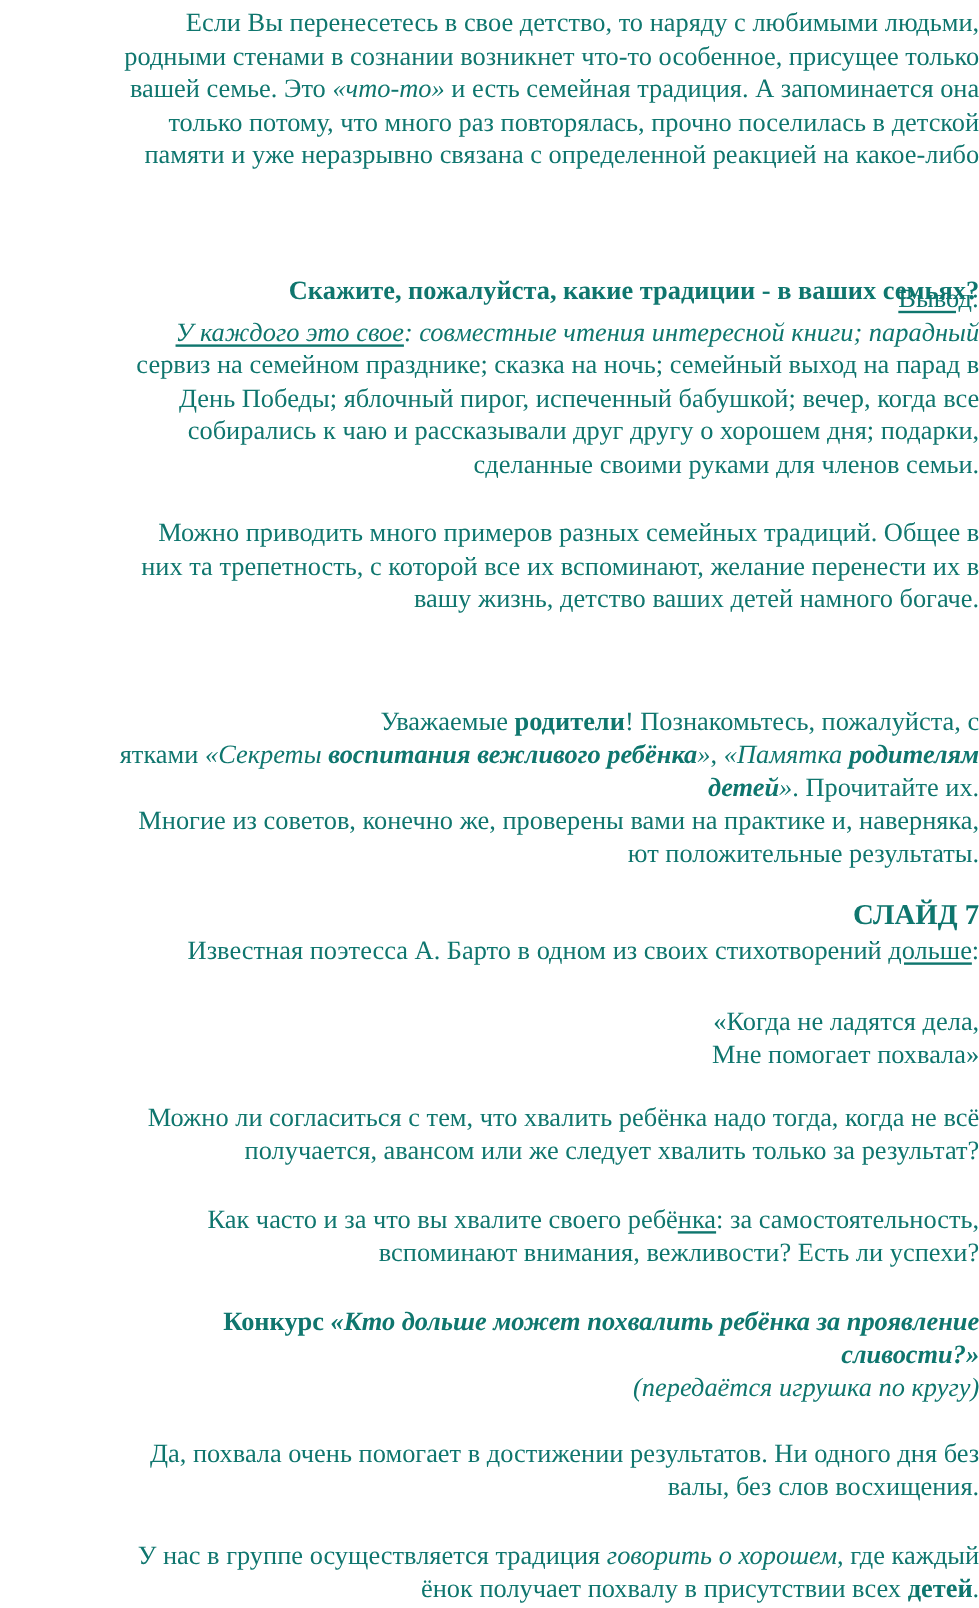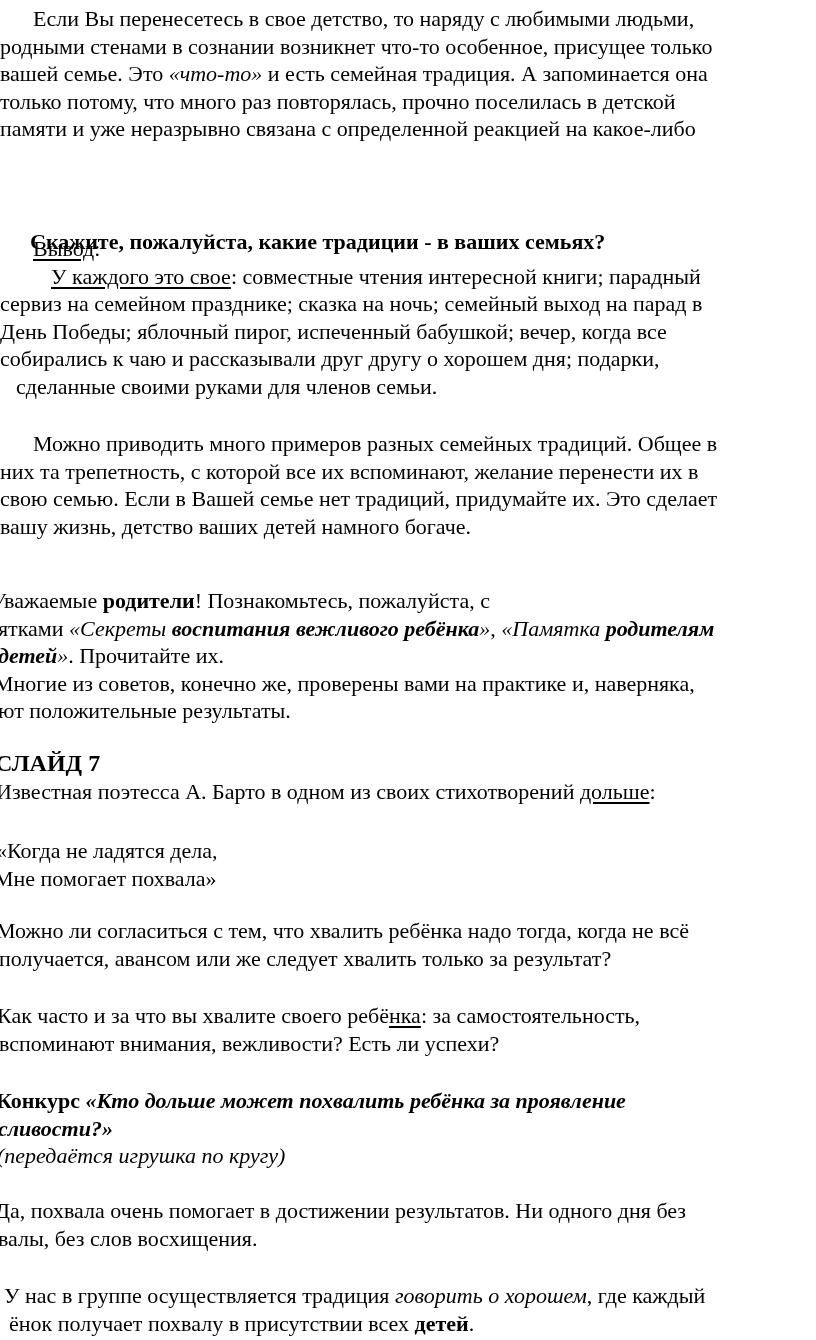--- a/index.html
+++ b/index.html
@@ -37,43 +37,42 @@
     line-height: 30px;
     font-size: 24px;
   }
   .b  { font-weight: bold; }
   .i  { font-style: italic; }
   .u  { text-decoration: underline; text-underline-offset: 3px; }
 </style>
 </head>
 <body>
 
-<div id="doc" style="background: rgb(255, 255, 255); color: #000000;">
+<div id="doc" style="background: rgb(255, 255, 255); color: #0f766e; text-align: right;">
     <div class="block" style="top: 5px;">
       <div class="line" style="margin-left: 33px;"><span>Если Вы перенесетесь в свое детство, то наряду с любимыми людьми,</span></div>
       <div class="line" style="margin-left: 0px;"><span>родными стенами в сознании возникнет что-то особенное, присущее только</span></div>
       <div class="line" style="margin-left: 0px;"><span>вашей семье. Это </span><span class="i">«что-то»</span><span> и есть семейная традиция. А запоминается она</span></div>
       <div class="line" style="margin-left: 0px;"><span>только потому, что много раз повторялась, прочно поселилась в детской</span></div>
       <div class="line" style="margin-left: 0px;"><span>памяти и уже неразрывно связана с определенной реакцией на какое-либо</span></div>
     </div>
     <div class="block" style="top: 192px;">
       <div class="line" style="margin-left: 30px; margin-top: 36px;"><span class="b">Скажите, пожалуйста, какие традиции - в ваших семьях?</span></div>
     </div>
     <div class="block" style="top: 235px;">
       <div class="line" style="margin-left: 33px;"><span class="u">Вывод</span><span>:</span></div>
-      <div class="line" style="margin-left: 51px;"><span class="u">У каждого это свое</span><span>: совместные чтения интересной книги; парадный</span></div>
+      <div class="line" style="margin-left: 51px; font-style: italic;"><span class="u">У каждого это свое</span><span>: совместные чтения интересной книги; парадный</span></div>
       <div class="line" style="margin-left: 0px;"><span>сервиз на семейном празднике; сказка на ночь; семейный выход на парад в</span></div>
       <div class="line" style="margin-left: 0px;"><span>День Победы; яблочный пирог, испеченный бабушкой; вечер, когда все</span></div>
       <div class="line" style="margin-left: 0px;"><span>собирались к чаю и рассказывали друг другу о хорошем дня; подарки,</span></div>
       <div class="line" style="margin-left: 16px;"><span>сделанные своими руками для членов семьи.</span></div>
     </div>
     <div class="block" style="top: 430px;">
       <div class="line" style="margin-left: 33px;"><span>Можно приводить много примеров разных семейных традиций. Общее в</span></div>
       <div class="line" style="margin-left: 0px;"><span>них та трепетность, с которой все их вспоминают, желание перенести их в</span></div>
-      <div class="line" style="margin-left: 0px;"><span>свою семью. Если в Вашей семье нет традиций, придумайте их. Это сделает</span></div>
       <div class="line" style="margin-left: 0px;"><span>вашу жизнь, детство ваших детей намного богаче.</span></div>
     </div>
     <div class="block" style="top: 587px;">
       <div class="line" style="margin-left: -9px;"><span>Уважаемые </span><span class="b">родители</span><span>! Познакомьтесь, пожалуйста, с</span></div>
       <div class="line" style="margin-left: -2px;"><span>ятками </span><span class="i">«Секреты </span><span class="b i">воспитания вежливого ребёнка</span><span class="i">»</span><span>, </span><span class="i">«Памятка </span><span class="b i">родителям</span></div>
       <div class="line" style="margin-left: -2px;"><span class="b i">детей</span><span class="i">»</span><span>. Прочитайте их.</span></div>
       <div class="line" style="margin-left: -6px;"><span>Многие из советов, конечно же, проверены вами на практике и, наверняка,</span></div>
       <div class="line" style="margin-left: -2px;"><span>ют положительные результаты.</span></div>
     </div>
     <div class="block" style="top: 748px;">

